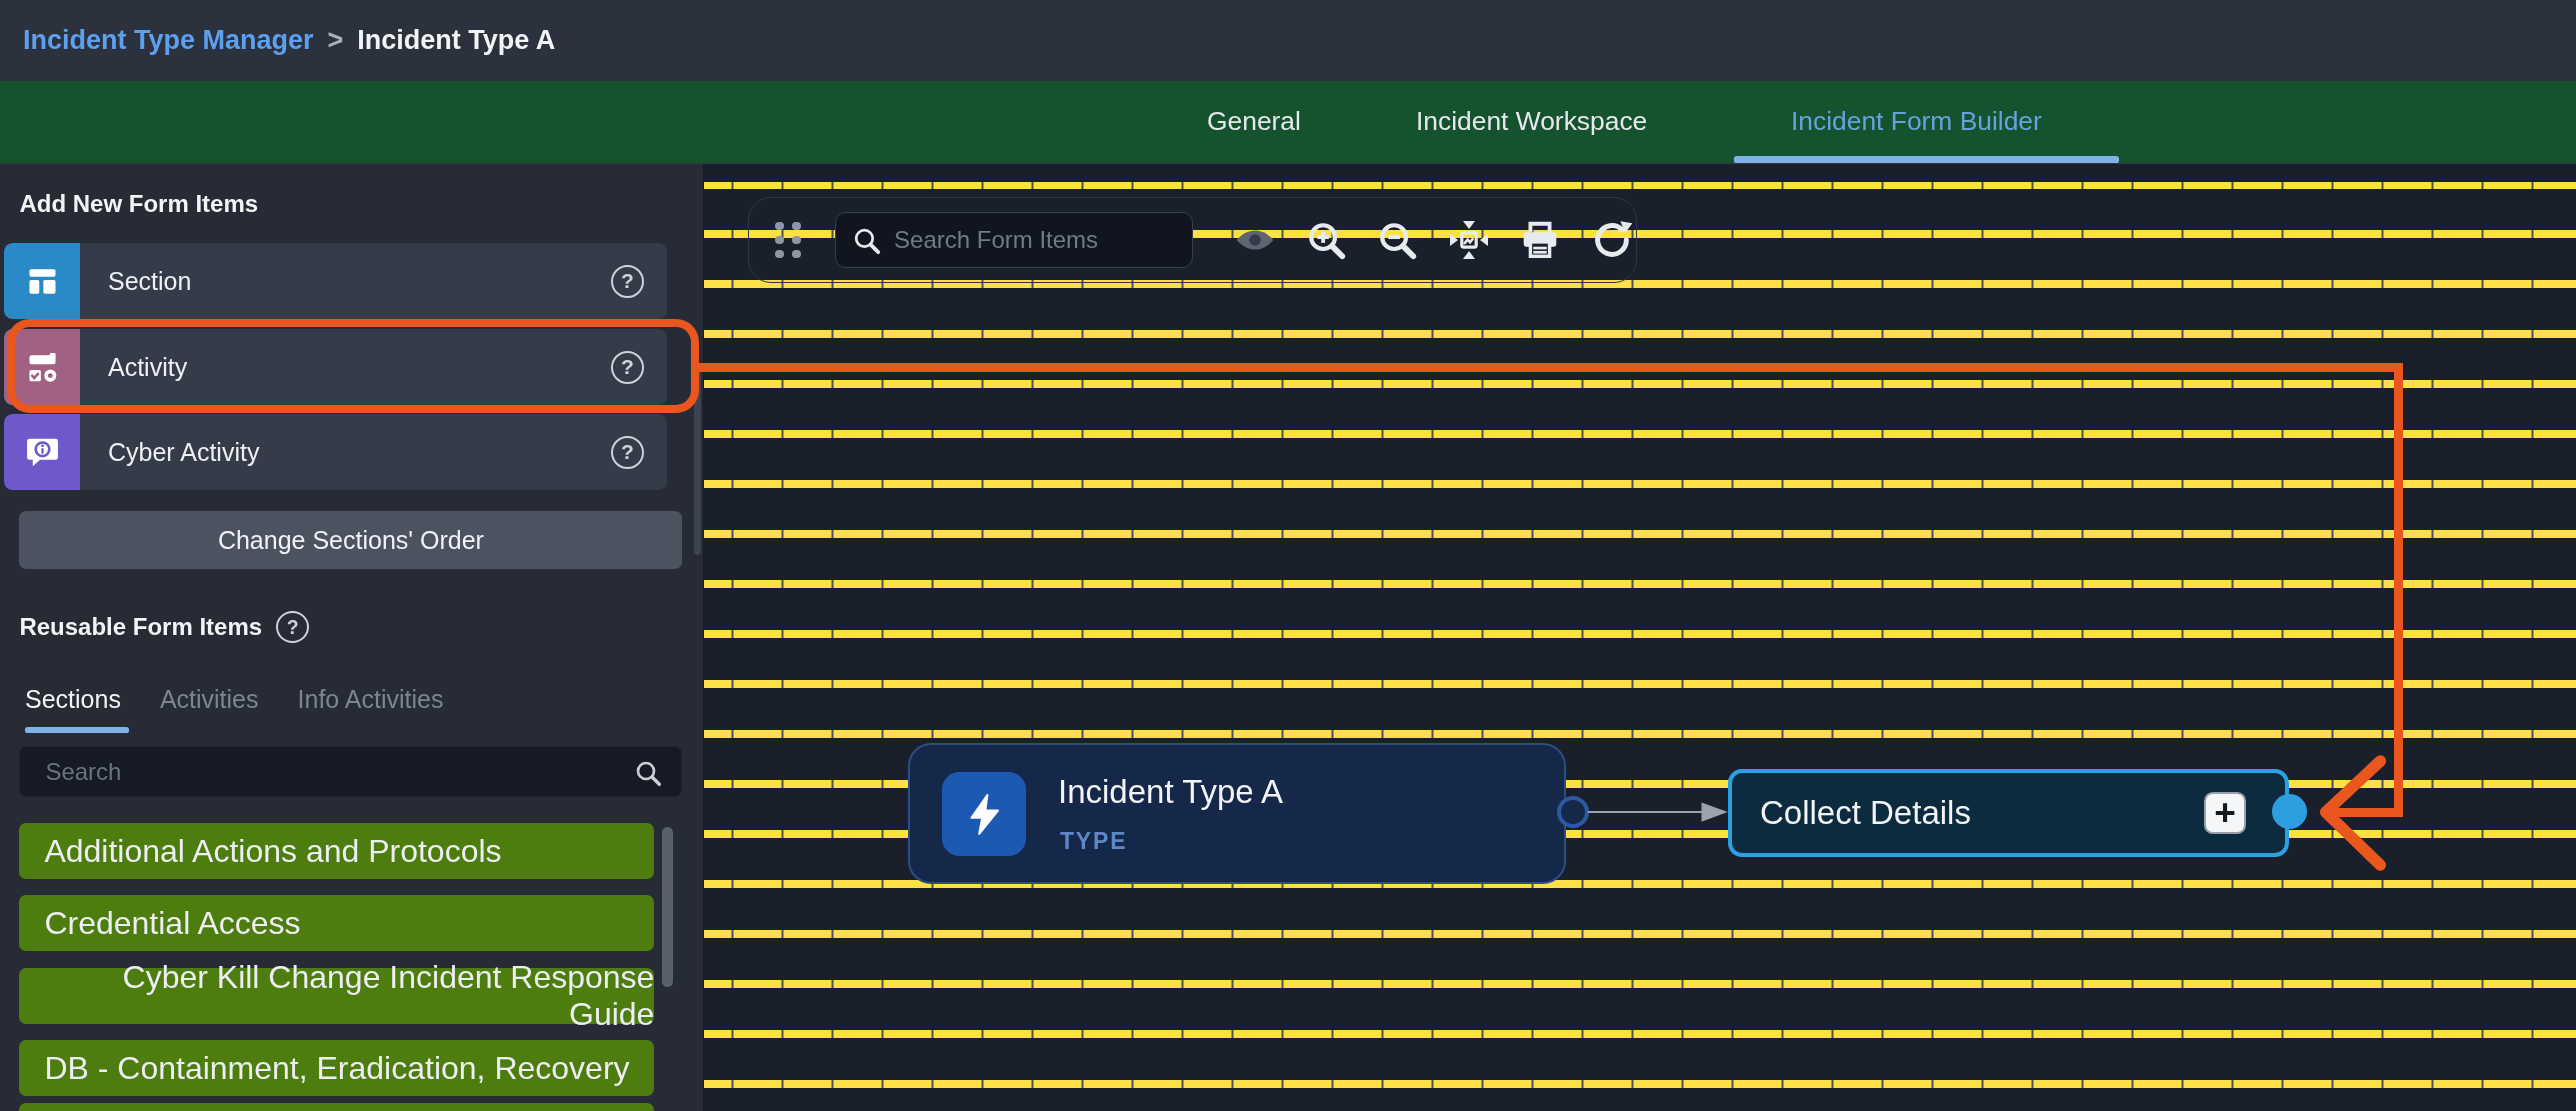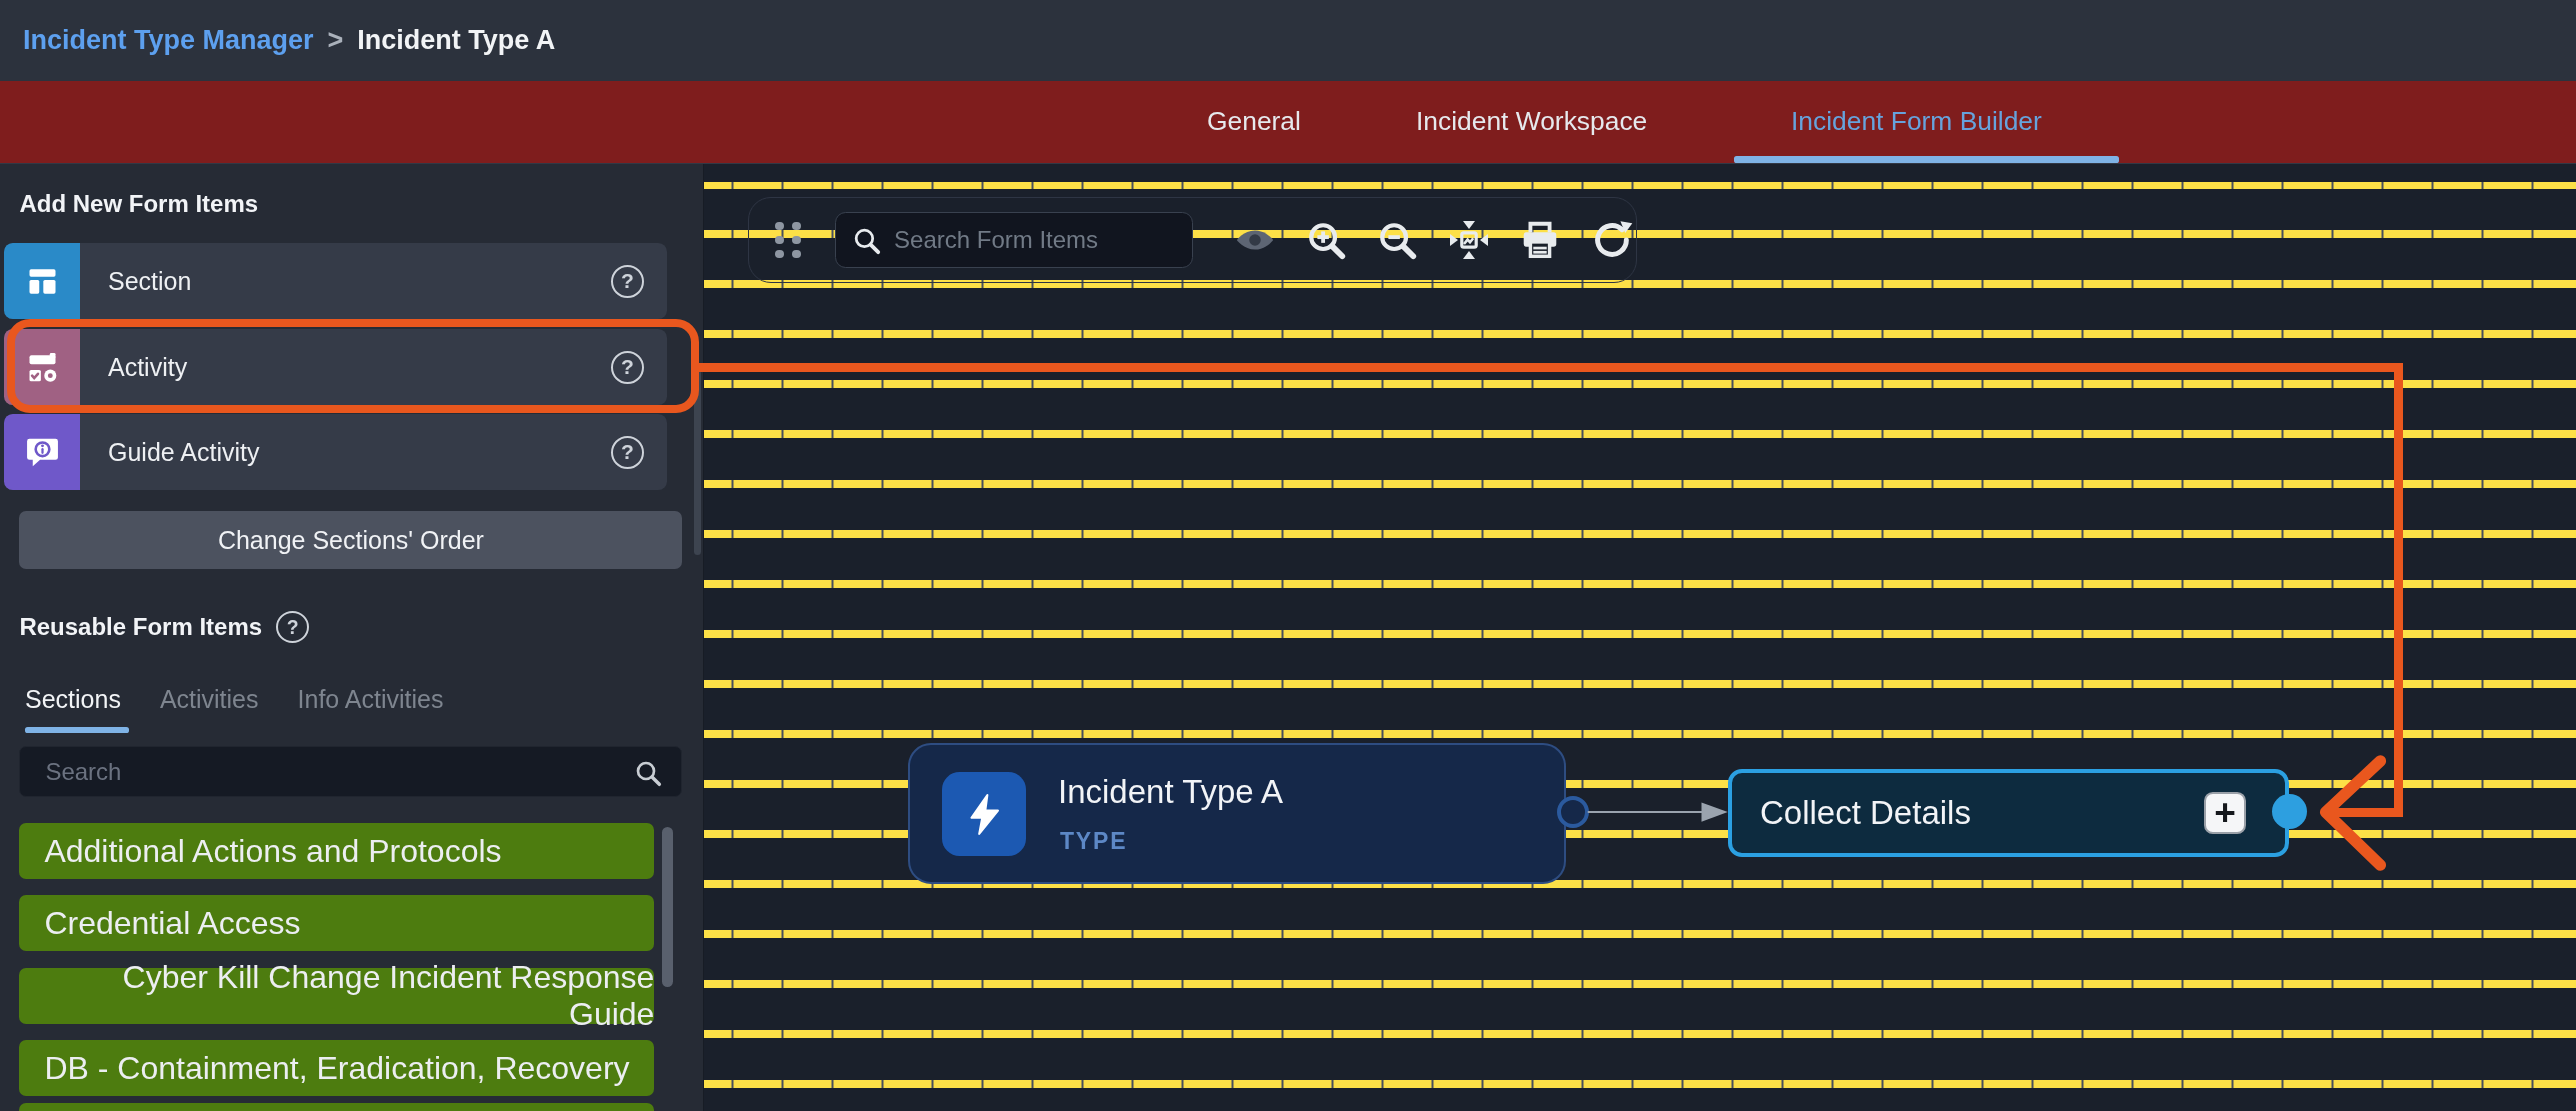--- a/index.html
+++ b/index.html
@@ -18,21 +18,21 @@
     display: flex; align-items: center; padding-left: 23px;
     font-size: 27px; font-weight: bold;
   }
   .crumb-root { color: #5da0ef; cursor: pointer; }
   .crumb-sep  { color: #aab1bb; margin: 0 14px; font-weight: bold; }
   .crumb-cur  { color: #f2f4f6; }
 
   
   .tabbar {
     position: absolute; left: 0; top: 81px; width: 2576px; height: 83px;
-    background: #7f1d1d; border-bottom: 0.9px solid #323845;
+    background: #14532d; border-bottom: 0.9px solid #323845;
   }
   .tab {
     position: absolute; top: 0; height: 83px; line-height: 81px;
     font-size: 26.4px; color: #e6e9ed; cursor: pointer; white-space: nowrap;
   }
   .tab.t1 { left: 1207px; }
   .tab.t2 { left: 1416px; }
   .tab.t3 { left: 1791px; color: #66a3dd; }
   .tab-underline {
     position: absolute; left: 1734px; top: 75px; width: 385px; height: 7px;
@@ -250,21 +250,21 @@
 
   <div class="sb-row" style="top:250px;">
     <span class="icon-sq" style="background:#6f58c9;">
       <svg width="39" height="39" viewBox="0 0 24 24">
         <path d="M20 3.5H4a1.5 1.5 0 0 0-1.5 1.5v10A1.5 1.5 0 0 0 4 16.5h2v4l4.5-4h9.5a1.5 1.5 0 0 0 1.5-1.5V5A1.5 1.5 0 0 0 20 3.5z" fill="#fff"></path>
         <circle cx="12" cy="10" r="4.2" fill="none" stroke="#6f58c9" stroke-width="1.6"></circle>
         <circle cx="12" cy="7.9" r="0.9" fill="#6f58c9"></circle>
         <rect x="11.3" y="9.3" width="1.4" height="3.6" rx="0.7" fill="#6f58c9"></rect>
       </svg>
     </span>
-    <span class="lbl">Guide Activity</span>
+    <span class="lbl">Cyber Activity</span>
     <span class="help-circle">?</span>
   </div>
 
   <button class="change-btn">Change Sections' Order</button>
 
   <div class="sb-title" style="top:447px;">
     <span>Reusable Form Items</span>
     <span class="help-circle" style="width:32px;height:32px;font-size:19.4px;">?</span>
   </div>
 

